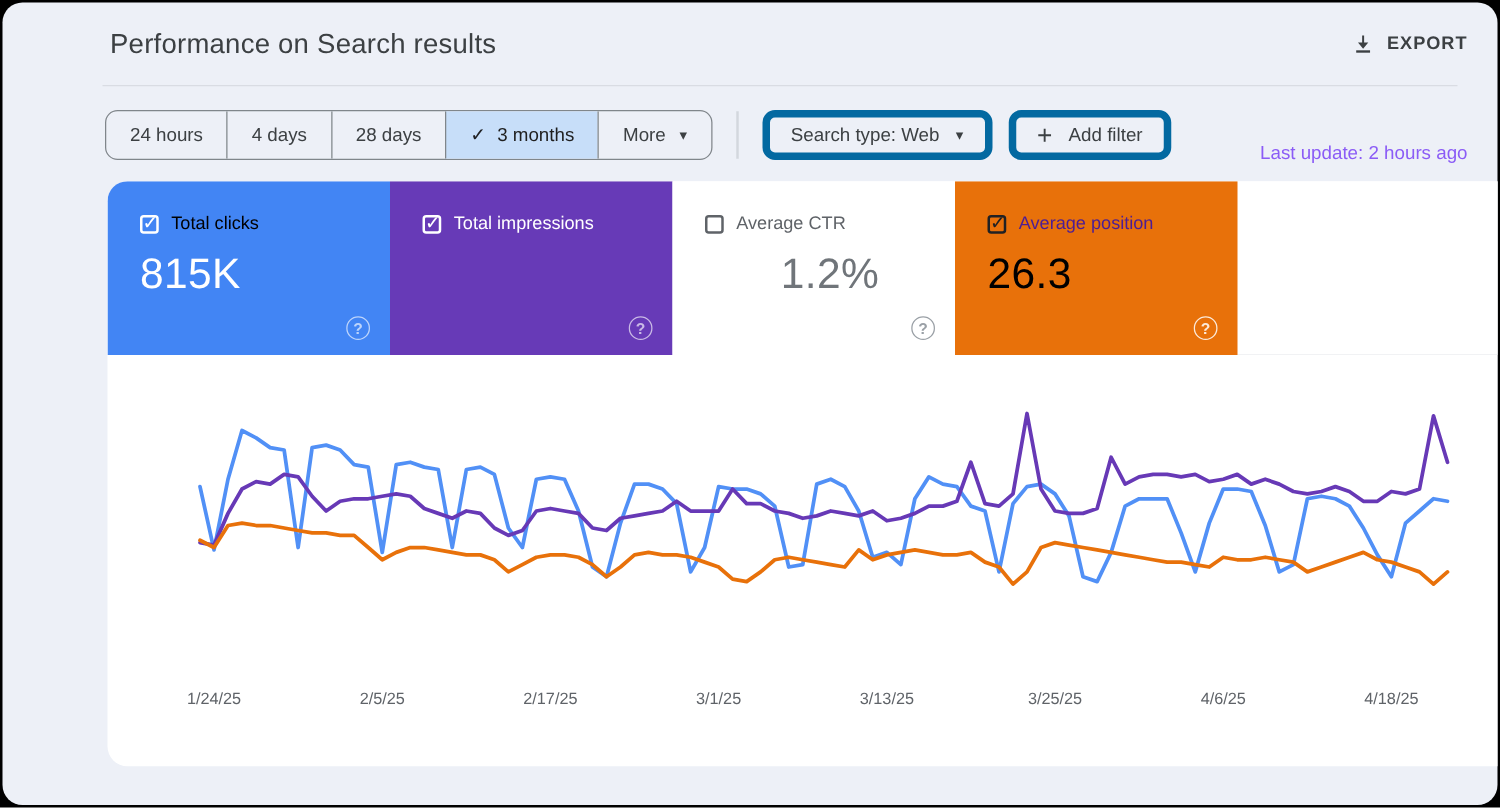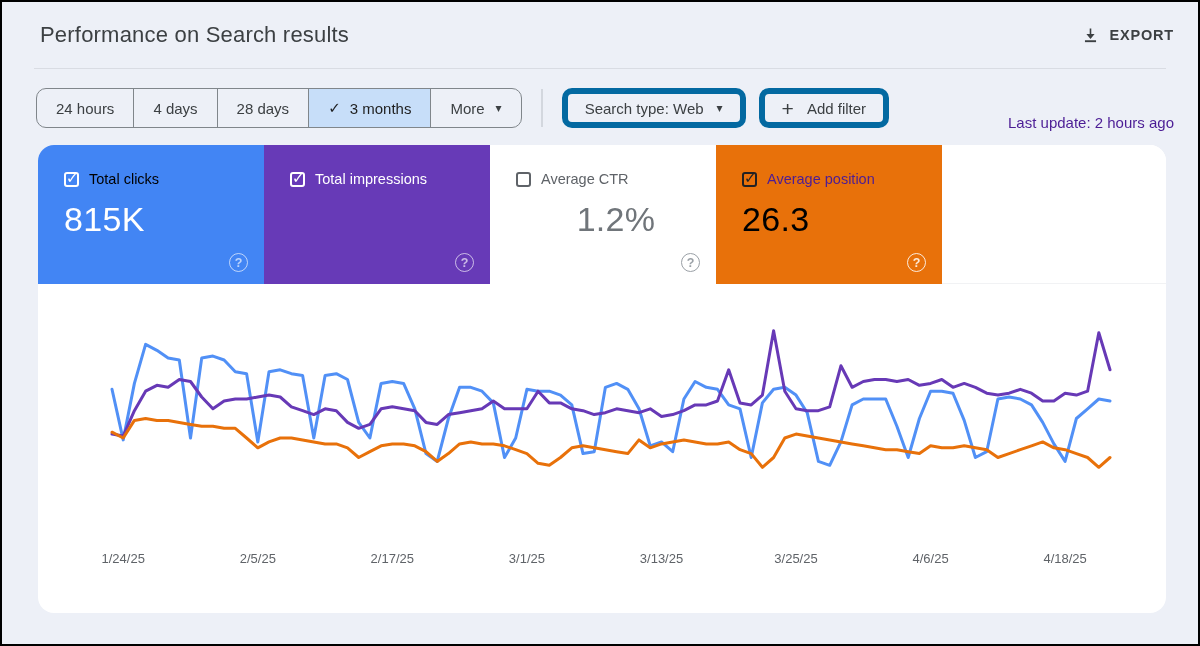--- a/index.html
+++ b/index.html
@@ -1,18 +1,18 @@
 <!DOCTYPE html>
 <html><head>
 <meta charset="utf-8">
 <style>
   * { margin:0; padding:0; box-sizing:border-box; }
   html,body { width:1200px; height:646px; }
   body { background:#000; font-family:"Liberation Sans","DejaVu Sans",sans-serif; position:relative; }
-  .screen { position:absolute; inset:2px; background:#edf0f7; border-radius:0; overflow:hidden; }
+  .screen { position:absolute; inset:2px; background:#edf0f7; border-radius:16px; overflow:hidden;padding-left:48px; }
 
   
   .header { display:flex; align-items:center; padding:20px 24px 0 38px; }
   .page-title { font-size:22px; font-weight:500; color:#3c4043; letter-spacing:.2px; }
   .export-btn { margin-left:auto; display:flex; align-items:center; gap:10px; background:none; border:none;
                 cursor:pointer; color:#3c4043; font-family:inherit; font-size:14.5px; font-weight:600; letter-spacing:.8px; }
   .export-btn svg { display:block; }
 
   .rule { height:1px; background:#d9dce3; margin:20px 32px 0 32px; }
 
@@ -25,21 +25,21 @@
   .seg .check { display:none; font-size:15px; font-weight:700; color:#202124; }
   .seg.selected { background:#c7def9; color:#1f1f1f; }
   .seg.selected .check { display:inline; }
   .seg .caret { font-size:12px; color:#3c4043; margin-left:2px; }
   .vdiv { width:2px; height:38px; background:#d3d7de; margin:0 19px; }
   .chip { display:flex; align-items:center; gap:13px; height:40px; padding:0 17px; border:6px solid #0369a1;
           border-radius:10px; background:transparent; cursor:pointer; font-family:inherit; font-size:15px; color:#3c4043; }
   .chip + .chip { margin-left:13px; }
   .chip .caret { font-size:12px; }
   .chip .plus { font-size:21px; font-weight:400; line-height:1; color:#3c4043; }
-  .last-update { margin-left:auto; font-size:15px; color:#4c1d95;margin-top:29px; }
+  .last-update { margin-left:auto; font-size:15px; color:#8b5cf6;margin-top:29px; }
 
   
   .panel { width:1128px; margin:19px 0 0 36px; height:468px; background:#fff; border-radius:16px; overflow:hidden; }
   .cards-row { display:flex; height:139px; border-bottom:1px solid #f1f2f4; }
   .metric-card { width:226px; height:139px; position:relative; padding:26px 0 0 26px; cursor:pointer; }
   .card-head { display:flex; align-items:center; gap:10px; }
   .cbx { width:15px; height:15px; border:2px solid currentColor; border-radius:3px; position:relative; flex:none; }
   .cbx .mark { position:absolute; top:-5px; left:0; font-size:15px; font-weight:700; }
   .card-label { font-size:14.5px; }
   .card-value { font-size:34px; margin-top:13px; letter-spacing:.3px; }

